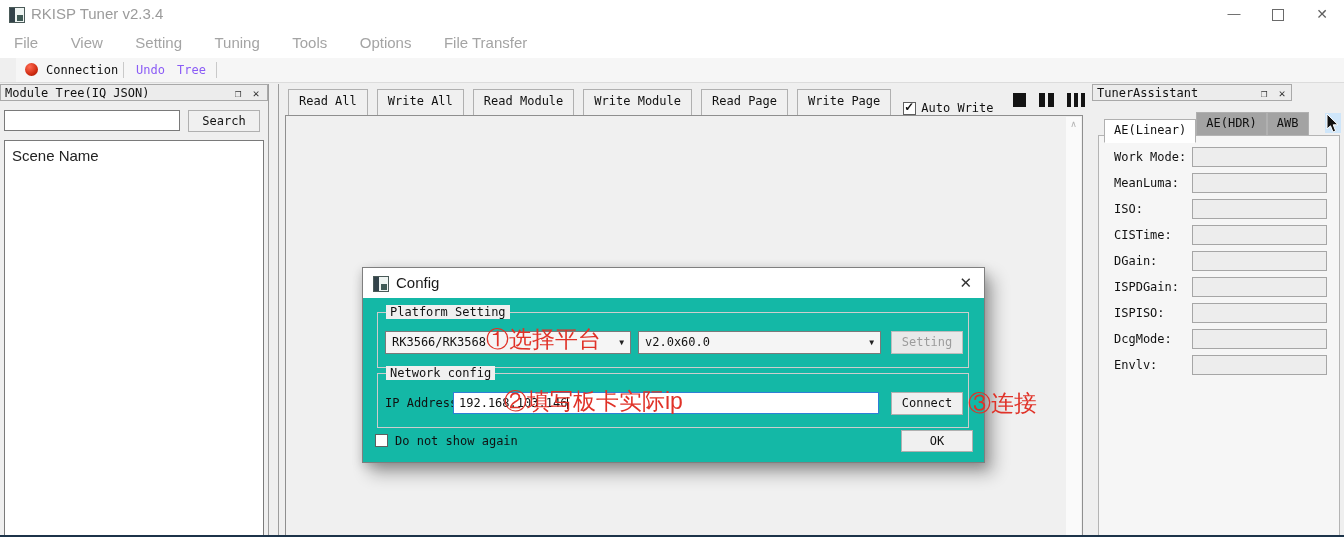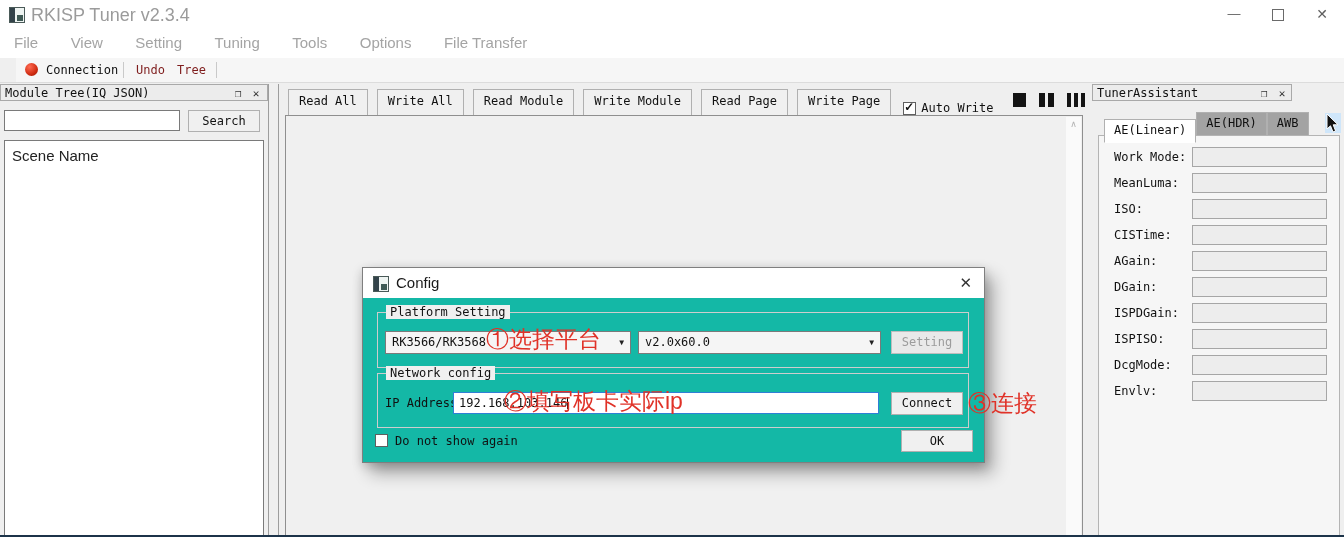--- a/index.html
+++ b/index.html
@@ -5,37 +5,37 @@
   html,body{margin:0;padding:0;background:#ddd;}
   .screen{position:relative;width:1344px;height:537px;background:#efefef;overflow:hidden;
           font-family:"Liberation Sans",sans-serif;-webkit-font-smoothing:none;}
   .mono{font-family:"DejaVu Sans Mono","Liberation Mono",monospace;}
 
   
   .titlebar{position:absolute;left:0;top:0;width:100%;height:28px;background:#ffffff;}
   .app-icon{position:absolute;left:9px;top:7px;width:14px;height:14px;border:1px solid #4a5a58;
             background:linear-gradient(90deg,#33434a 0 34%,#eef4f2 34% 100%);}
   .app-icon:after{content:"";position:absolute;right:1px;bottom:1px;width:6px;height:6px;background:#3f5a55;}
-  .app-title{position:absolute;left:31px;top:5px;font-size:18px;color:#9b9b9b;}
+  .app-title{position:absolute;left:31px;top:5px;font-size:15px;color:#9b9b9b;}
   .winctl{position:absolute;top:0;height:28px;width:44px;text-align:center;line-height:28px;color:#5f5f5f;font-size:13px;}
   .ctl-min{right:88px;}
   .ctl-max{right:44px;}
   .ctl-max .maxbox{display:inline-block;width:10px;height:10px;border:1px solid #6a6a6a;vertical-align:middle;}
   .ctl-close{right:0;font-size:14px;}
 
   
   .menubar{position:absolute;left:0;top:28px;width:100%;height:30px;background:#ffffff;}
   .menu-item{display:inline-block;padding:0 14px;line-height:30px;font-size:15px;color:#a4a4a4;}
 
   
   .toolbar{position:absolute;left:16px;top:58px;width:100%;height:24px;background:#f6f6f6;border-bottom:1px solid #e2e2e2;}
   .conn-dot{position:absolute;left:9px;top:5px;width:13px;height:13px;border-radius:50%;
             background:radial-gradient(circle at 35% 30%,#ff6a52,#d02c12 60%,#8f1200);}
   .tb-label{position:absolute;top:5px;font-size:12px;color:#101010;}
-  .tb-dis{color:#7f1d1d;}
+  .tb-dis{color:#8b5cf6;}
   .tb-sep{position:absolute;top:4px;width:1px;height:16px;background:#c9c9c9;}
 
   
   .dock-header{position:absolute;top:84px;height:17px;background:#ececec;border:1px solid #a9a9a9;
                font-size:12px;color:#111;line-height:16px;padding-left:4px;box-sizing:border-box;}
   .dock-ico{position:absolute;top:1px;font-size:11px;color:#333;width:14px;text-align:center;}
 
   
   .search-input{position:absolute;left:4px;top:110px;width:176px;height:21px;border:1px solid #7a7a7a;background:#fff;
                 font-family:"DejaVu Sans Mono",monospace;font-size:12px;padding:0 4px;box-sizing:border-box;outline:none;}
@@ -218,24 +218,20 @@
       </div>
     <div class="field-row">
         <span class="flabel">ISO:</span>
         <div class="fbox"></div>
       </div>
     <div class="field-row">
         <span class="flabel">CISTime:</span>
         <div class="fbox"></div>
       </div>
     <div class="field-row">
-        <span class="flabel">AGain:</span>
-        <div class="fbox"></div>
-      </div>
-    <div class="field-row">
         <span class="flabel">DGain:</span>
         <div class="fbox"></div>
       </div>
     <div class="field-row">
         <span class="flabel">ISPDGain:</span>
         <div class="fbox"></div>
       </div>
     <div class="field-row">
         <span class="flabel">ISPISO:</span>
         <div class="fbox"></div>

